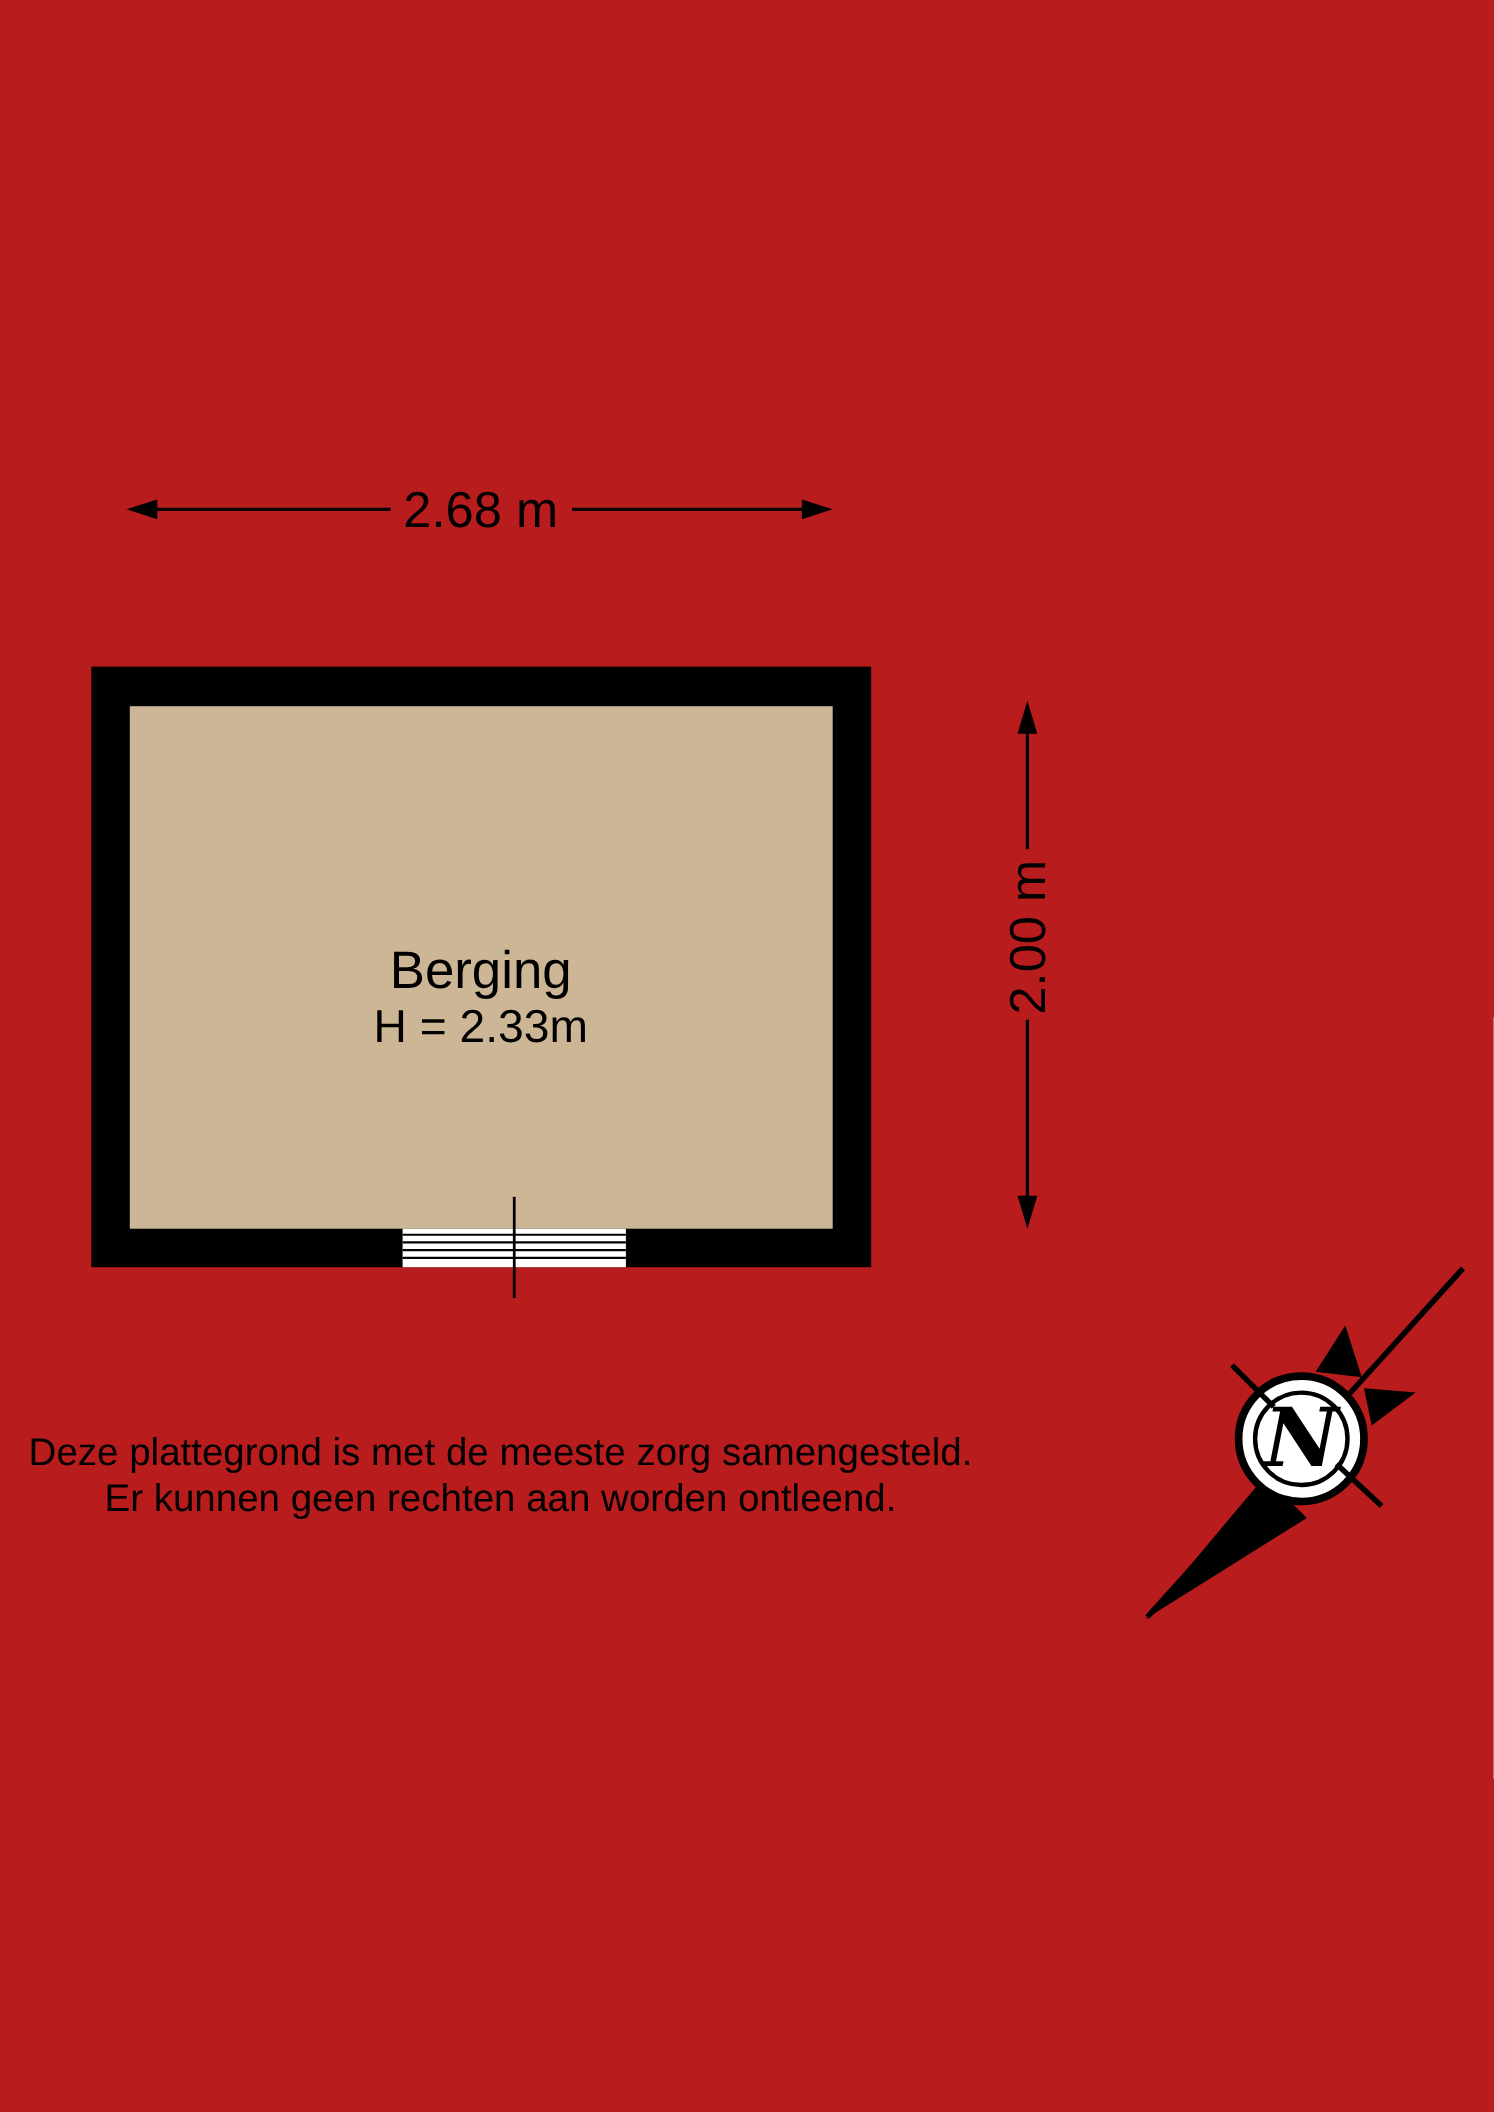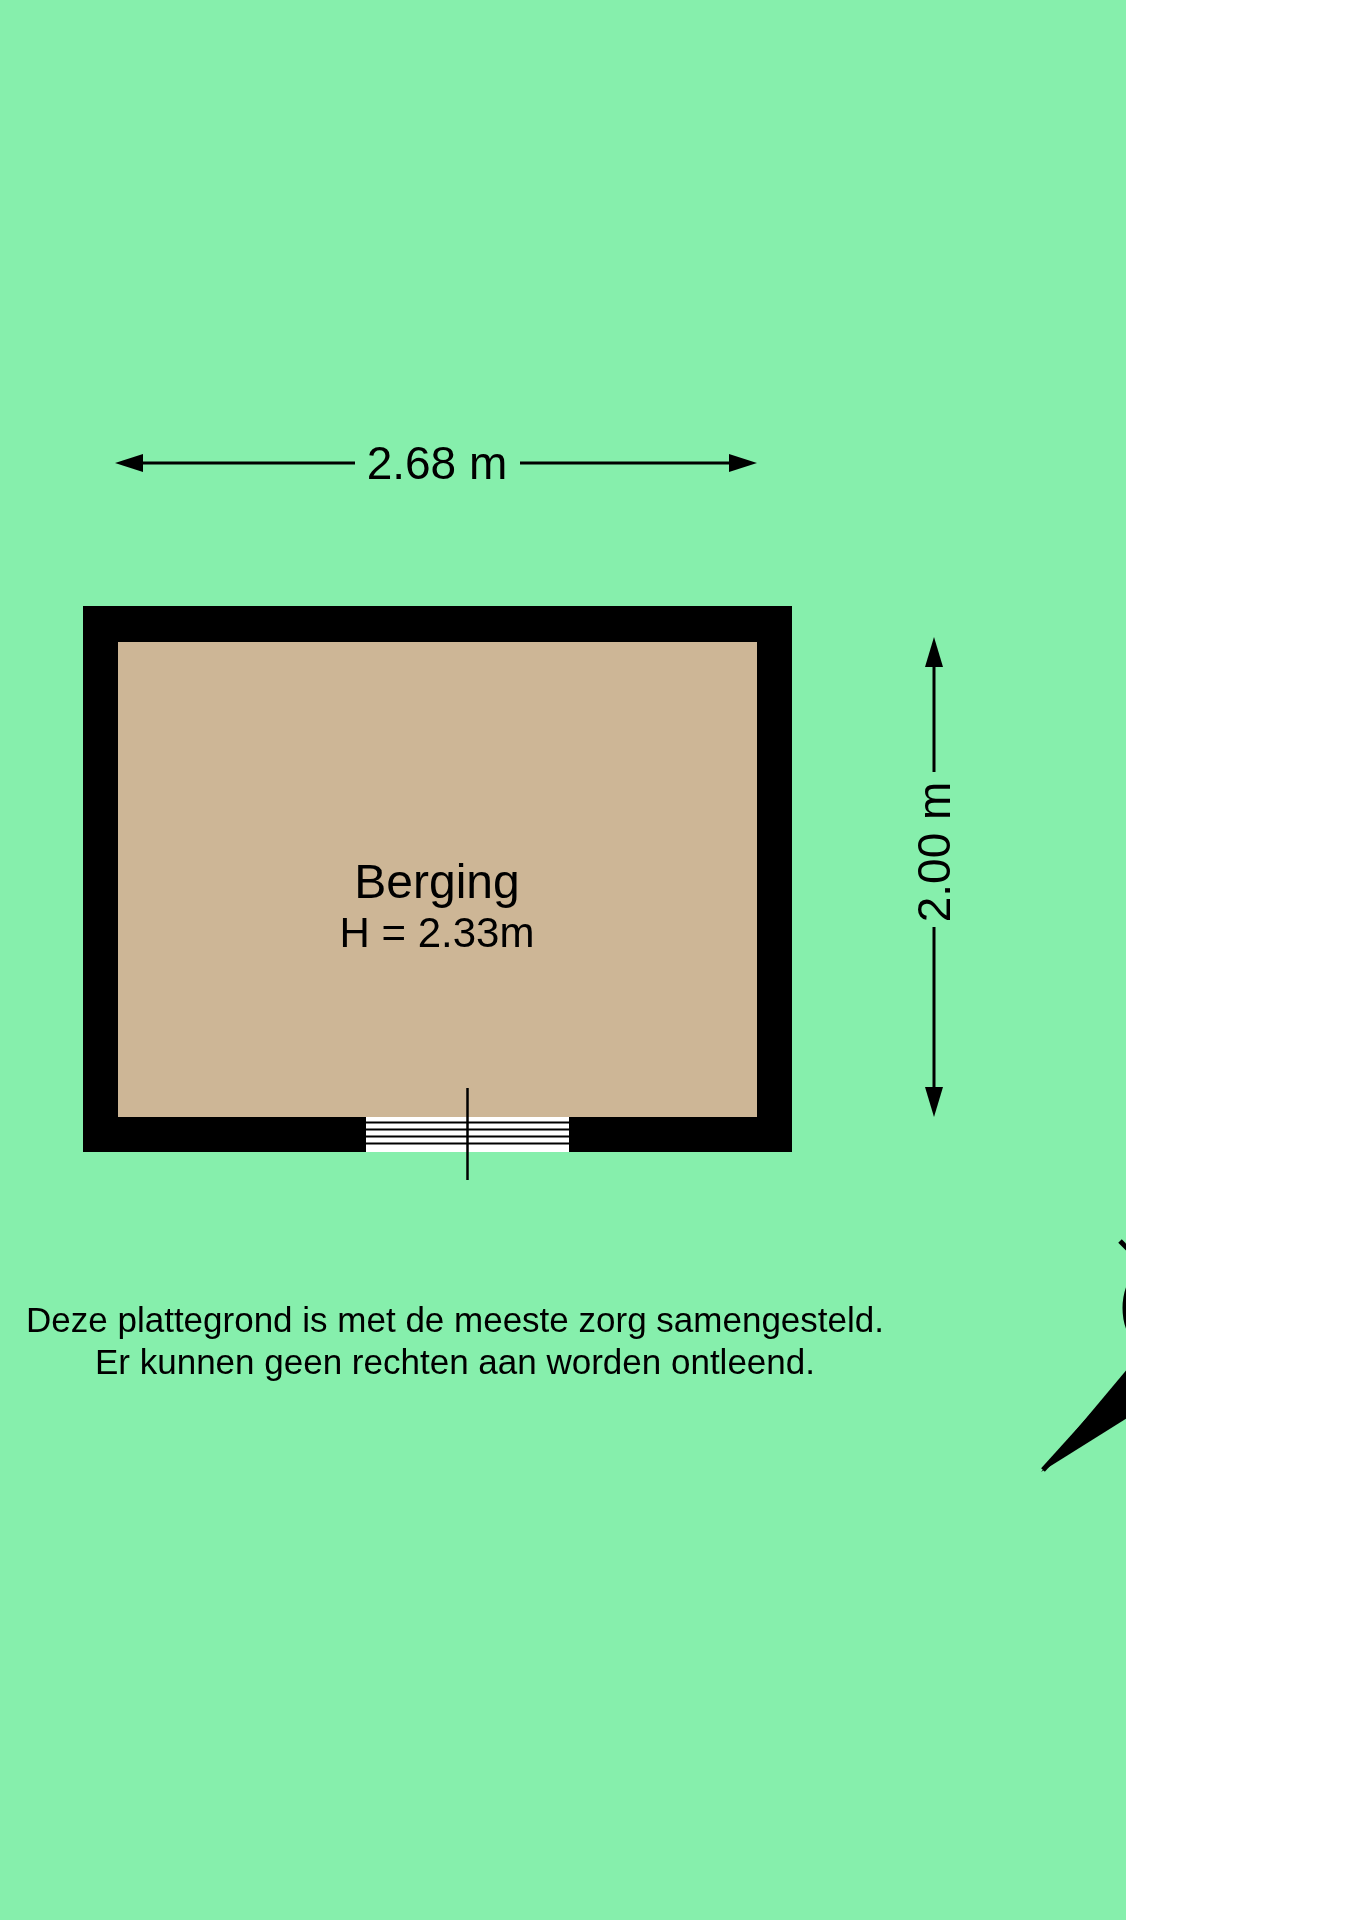--- a/index.html
+++ b/index.html
@@ -1,20 +1,20 @@
 <!DOCTYPE html>
 <html><head>
 <meta charset="utf-8">
 <style>
   html, body { margin: 0; padding: 0; background: #ffffff; }
   .page {
     position: relative;
-    width: 1126px;
+    width: 1358px;
     height: 1920px;
-    background: #86efac;
+    background: #b91c1c;
     overflow: hidden;
     font-family: "Liberation Sans", sans-serif;
   }
   .plan-svg { position: absolute; left: 0; top: 0; }
   .dim-text {
     font-family: "Liberation Sans", sans-serif;
     font-size: 46px;
     fill: #000000;
   }
   .room-name-text {

